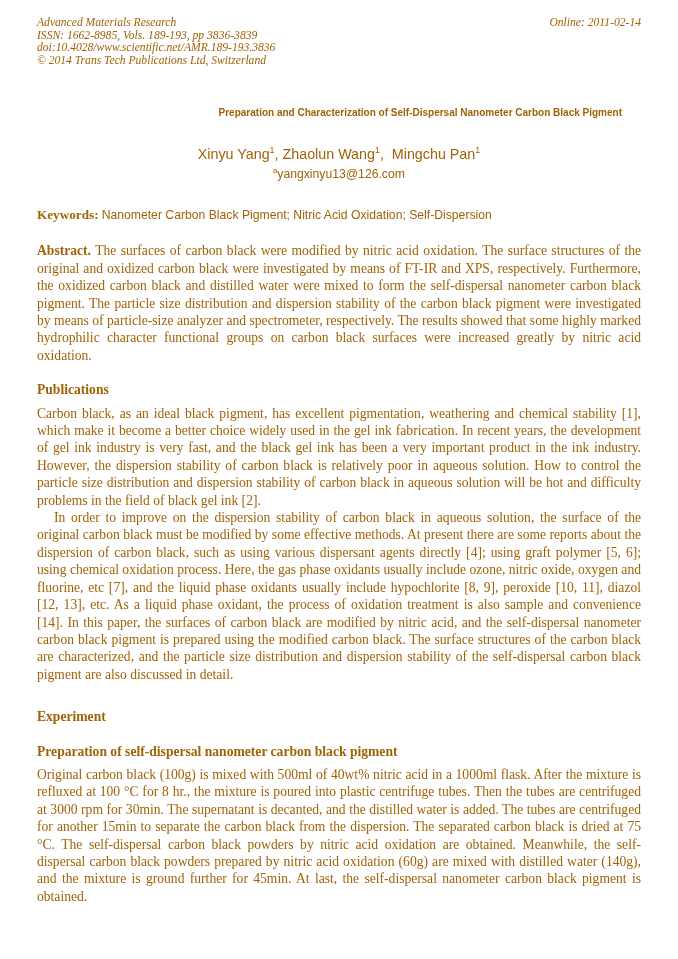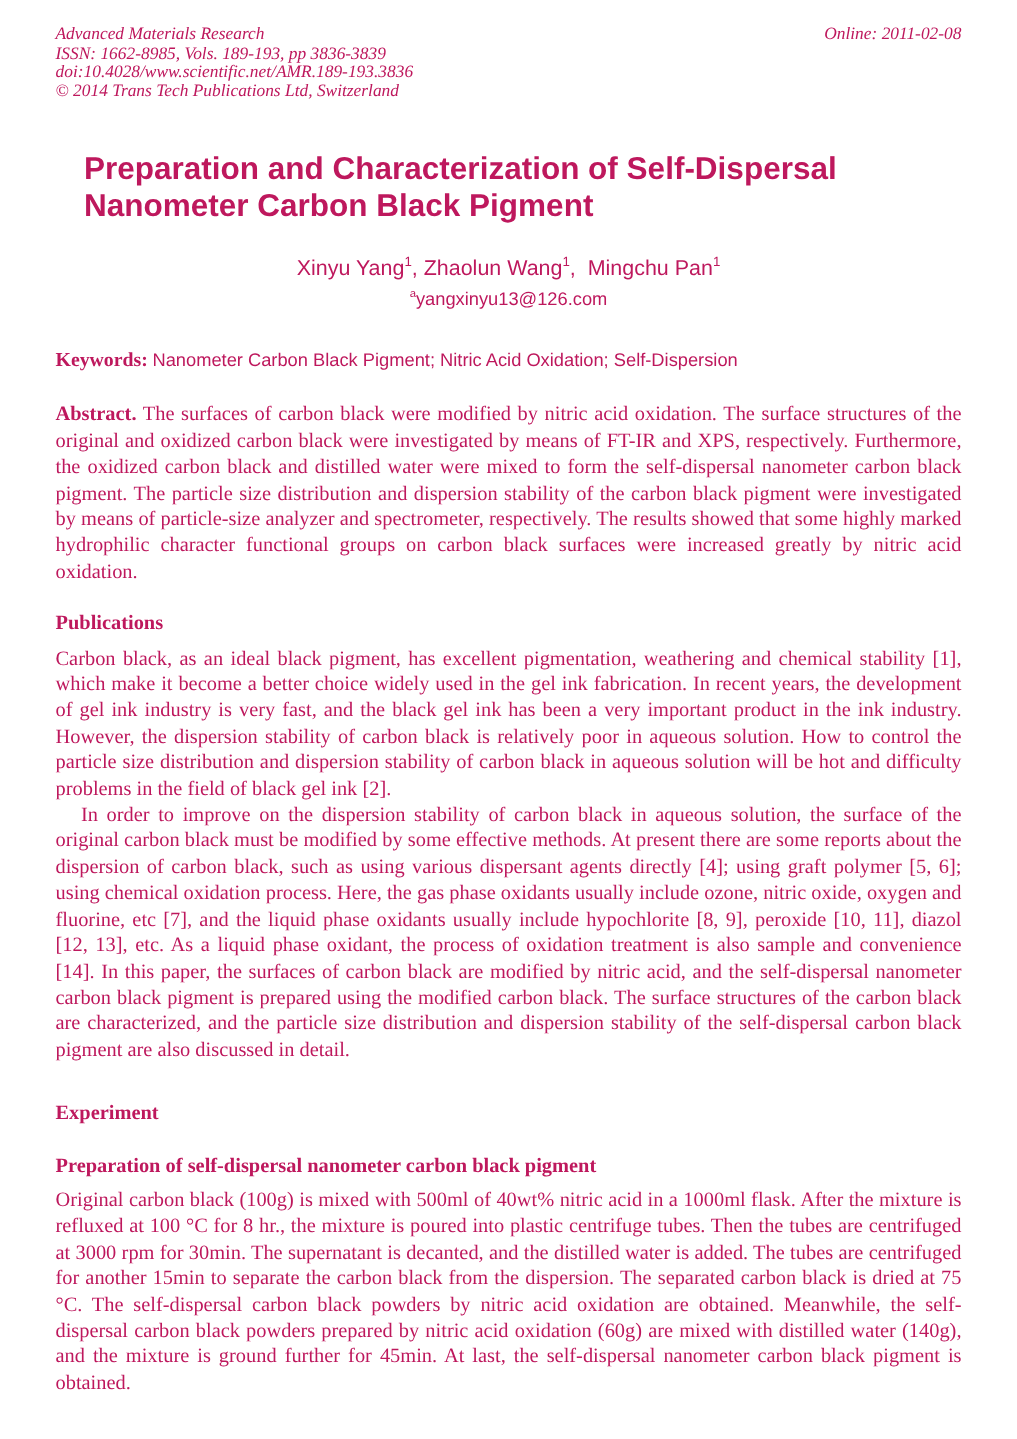--- a/index.html
+++ b/index.html
@@ -5,21 +5,21 @@
   html, body {
     margin: 0;
     padding: 0;
     background: #ffffff;
   }
   .page {
     position: relative;
     width: 678px;
     height: 959px;
     background: #ffffff;
-    color: #be185d;
+    color: #a16207;
     box-sizing: border-box;
     padding: 17px 37px 0 37px;
     overflow: hidden;
     font-family: "Liberation Serif", "DejaVu Serif", serif;
   }
   
   .hdr {
     display: flex;
     justify-content: space-between;
     align-items: flex-start;
@@ -27,24 +27,24 @@
     font-size: 11.6px;
     line-height: 12.6px;
     font-family: "Liberation Serif", "DejaVu Serif", serif;
   }
   .hdr-left div { white-space: nowrap; }
   .hdr-right { white-space: nowrap; }
   
   .title {
     margin: 33px auto 0 auto;
     max-width: 566px;
-    text-align: left;
+    text-align: right;
     font-family: "Liberation Sans", "DejaVu Sans", sans-serif;
     font-weight: bold;
-    font-size: 21px;
+    font-size: 10px;
     line-height: 25px;
   }
   .authors {
     margin-top: 21px;
     text-align: center;
     font-family: "Liberation Sans", "DejaVu Sans", sans-serif;
     font-size: 14.3px;
   }
   .affiliation {
     margin-top: 9px;
@@ -105,21 +105,21 @@
 
 <div class="page">
 
   <div class="hdr">
     <div class="hdr-left">
       <div>Advanced Materials Research</div>
       <div>ISSN: 1662-8985, Vols. 189-193, pp 3836-3839</div>
       <div>doi:10.4028/www.scientific.net/AMR.189-193.3836</div>
       <div>© 2014 Trans Tech Publications Ltd, Switzerland</div>
     </div>
-    <div class="hdr-right">Online: 2011-02-08</div>
+    <div class="hdr-right">Online: 2011-02-14</div>
   </div>
 
   <div class="title">Preparation and Characterization of Self-Dispersal Nanometer Carbon Black Pigment</div>
 
   <div class="authors"><span>Xinyu Yang</span><sup>1</sup><span>, Zhaolun Wang</span><sup>1</sup><span>,&nbsp; Mingchu Pan</span><sup>1</sup></div>
 
 
   <div class="email"><sup>a</sup><span>yangxinyu13@126.com</span></div>
 
   <div class="keywords"><span class="kw-label">Keywords:</span> <span class="kw-value">Nanometer Carbon Black Pigment; Nitric Acid Oxidation; Self-Dispersion</span></div>

